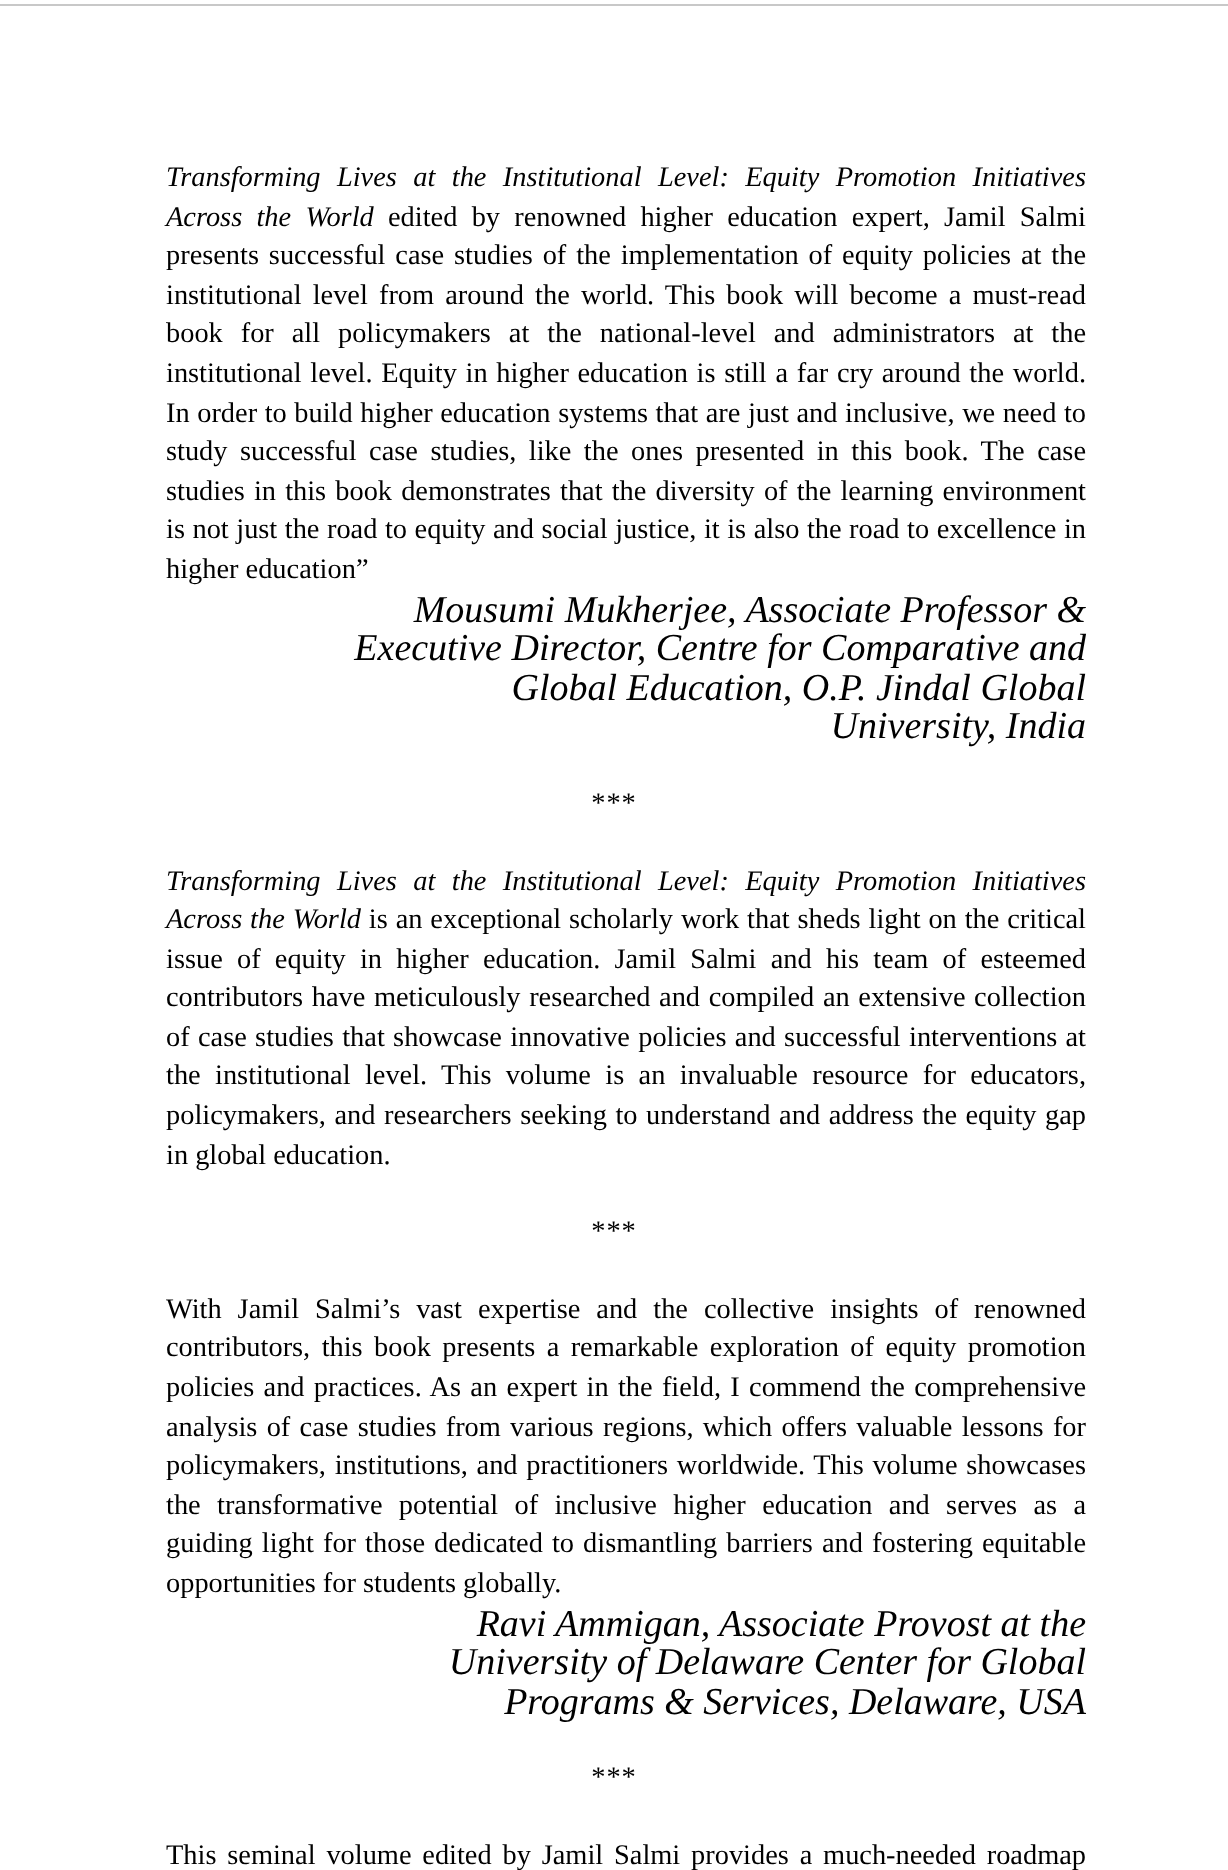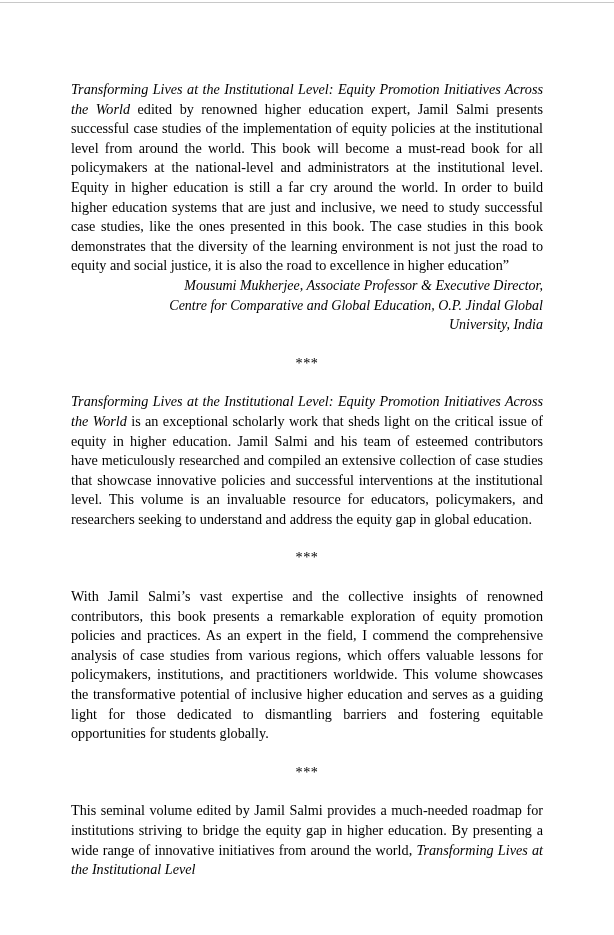--- a/index.html
+++ b/index.html
@@ -30,21 +30,21 @@
   }
 
   .text-block {
     position: absolute;
     top: 80px;
     left: 71px;
     width: 472px;
   }
 
   .endorsement {
-    margin: 0 0 0 0;
+    margin: 0 0 0 12px;
   }
 
   .quote {
     margin: 0;
     padding: 0;
     font-size: 14.2px;
     line-height: 19.6px;
     text-align: justify;
     text-justify: inter-word;
     hyphens: none;
@@ -52,21 +52,21 @@
 
   .quote i,
   .quote em,
   .title-italic {
     font-style: italic;
   }
 
   .attribution {
     margin: 0;
     padding: 0 0 0 94px;
-    font-size: 14px;
+    font-size: 19px;
     line-height: 19.6px;
     font-style: italic;
     text-align: right;
   }
 
   .separator {
     margin: 0;
     padding: 0;
     text-align: center;
     font-size: 14.2px;
@@ -99,20 +99,21 @@
     <div class="endorsement">
       <p class="quote"><span class="title-italic">Transforming Lives at the Institutional Level: Equity Promotion Initiatives Across the World</span><span> is an exceptional scholarly work that sheds light on the critical issue of equity in higher education. Jamil Salmi and his team of esteemed contributors have meticulously researched and compiled an extensive collection of case studies that showcase innovative policies and successful interventions at the institutional level. This volume is an invaluable resource for educators, policymakers, and researchers seeking to understand and address the equity gap in global education.</span></p>
     </div>
 
     <div class="gap-before-sep"></div>
     <p class="separator">***</p>
     <div class="gap-after-sep"></div>
 
     <div class="endorsement">
       <p class="quote"><span class="title-italic"></span><span>With Jamil Salmi’s vast expertise and the collective insights of renowned contributors, this book presents a remarkable exploration of equity promotion policies and practices. As an expert in the field, I commend the comprehensive analysis of case studies from various regions, which offers valuable lessons for policymakers, institutions, and practitioners worldwide. This volume showcases the transformative potential of inclusive higher education and serves as a guiding light for those dedicated to dismantling barriers and fostering equitable opportunities for students globally.</span></p>
+      <p class="attribution">Ravi Ammigan, Associate Provost at the University of Delaware Center for Global Programs &amp; Services, Delaware, USA</p>
     </div>
 
     <div class="gap-before-sep"></div>
     <p class="separator">***</p>
     <div class="gap-after-sep"></div>
 
     <div class="endorsement">
       <p class="quote"><span>This seminal volume edited by Jamil Salmi provides a much-needed roadmap for institutions striving to bridge the equity gap in higher education. By presenting a wide range of innovative initiatives from around the world, </span><span class="title-italic">Transforming Lives at the Institutional Level</span></p>
     </div>
 

